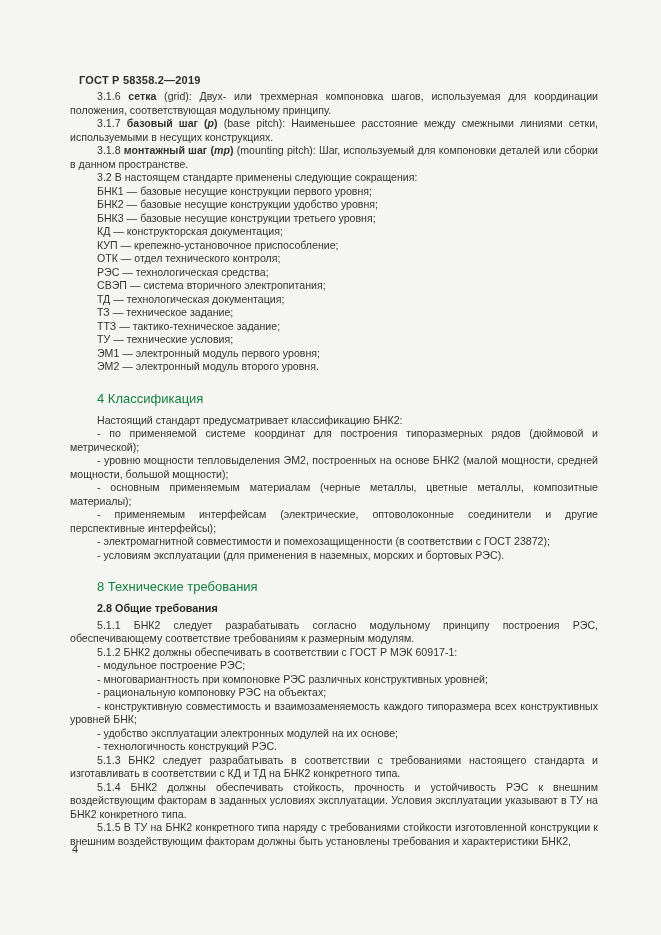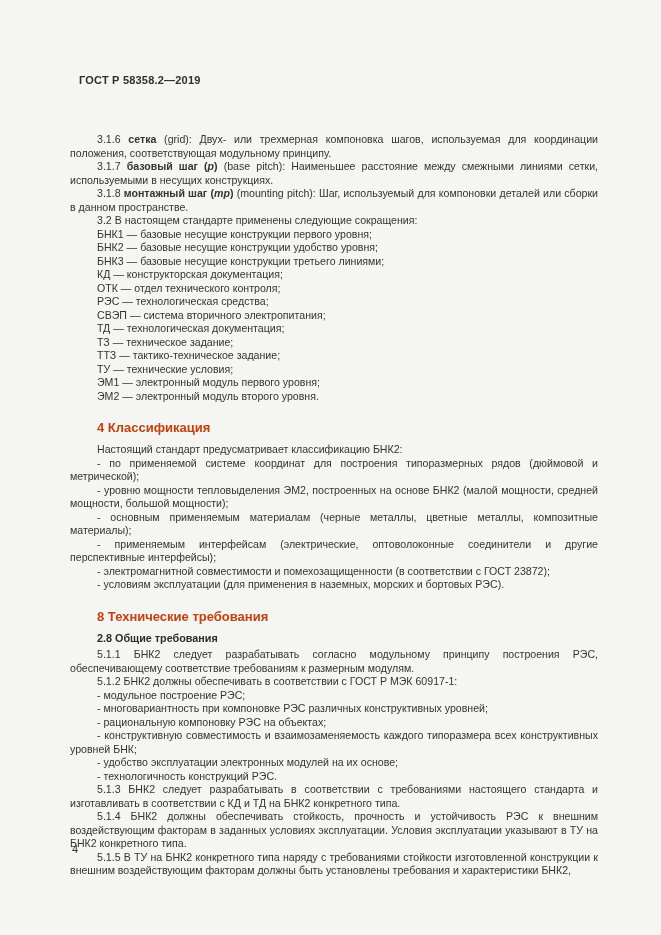--- a/index.html
+++ b/index.html
@@ -25,34 +25,33 @@
     margin-top: 13px;
   }
   .doc-body {
     position: absolute;
     top: 90px; left: 70px;
     width: 528px;
     font-size: 10.6px;
     line-height: 13.5px;
     text-align: justify;
     color: #333333;
-    margin-top: 43px;
   }
   .blk-term, .blk-para, .blk-item, .blk-abbr {
     text-indent: 27px;
   }
   .blk-abbr { text-align: left; }
   .blk-h1 {
     font-size: 13px;
     line-height: 16px;
-    font-weight: bold;
+    font-weight: normal;
     text-align: left;
     text-indent: 0;
     margin: 17px 0 7px 27px;
-    color: #c2410c;
+    color: #15803d;
   }
   .blk-h2 {
     font-size: 10.8px;
     line-height: 13.5px;
     font-weight: bold;
     text-align: left;
     text-indent: 0;
     margin: 6px 0 3px 27px;
     color: #2b2b2b;
   }
@@ -71,22 +70,23 @@
 <div class="page">
   <div class="doc-header">ГОСТ Р 58358.2—2019</div>
 
   <div class="doc-body" id="doc-body">
       <p class="blk-term"><span>3.1.6 </span><span class="b">сетка</span><span> (grid): Двух- или трехмерная компоновка шагов, используемая для координации положения, соответствующая модульному принципу.</span></p>
       <p class="blk-term"><span>3.1.7 </span><span class="b">базовый шаг (</span><span class="b i">p</span><span class="b">)</span><span> (base pitch): Наименьшее расстояние между смежными линиями сетки, используемыми в несущих конструкциях.</span></p>
       <p class="blk-term"><span>3.1.8 </span><span class="b">монтажный шаг (</span><span class="b i">mp</span><span class="b">)</span><span> (mounting pitch): Шаг, используемый для компоновки деталей или сборки в данном пространстве.</span></p>
       <p class="blk-para"><span>3.2 В настоящем стандарте применены следующие сокращения:</span></p>
       <p class="blk-abbr"><span>БНК1 — базовые несущие конструкции первого уровня;</span></p>
       <p class="blk-abbr"><span>БНК2 — базовые несущие конструкции удобство уровня;</span></p>
-      <p class="blk-abbr"><span>БНК3 — базовые несущие конструкции третьего линиями;</span></p>
+      <p class="blk-abbr"><span>БНК3 — базовые несущие конструкции третьего уровня;</span></p>
       <p class="blk-abbr"><span>КД — конструкторская документация;</span></p>
+      <p class="blk-abbr"><span>КУП — крепежно-установочное приспособление;</span></p>
       <p class="blk-abbr"><span>ОТК — отдел технического контроля;</span></p>
       <p class="blk-abbr"><span>РЭС — технологическая средства;</span></p>
       <p class="blk-abbr"><span>СВЭП — система вторичного электропитания;</span></p>
       <p class="blk-abbr"><span>ТД — технологическая документация;</span></p>
       <p class="blk-abbr"><span>ТЗ — техническое задание;</span></p>
       <p class="blk-abbr"><span>ТТЗ — тактико-техническое задание;</span></p>
       <p class="blk-abbr"><span>ТУ — технические условия;</span></p>
       <p class="blk-abbr"><span>ЭМ1 — электронный модуль первого уровня;</span></p>
       <p class="blk-abbr"><span>ЭМ2 — электронный модуль второго уровня.</span></p>
       <div class="blk-h1"><span>4 Классификация</span></div>

